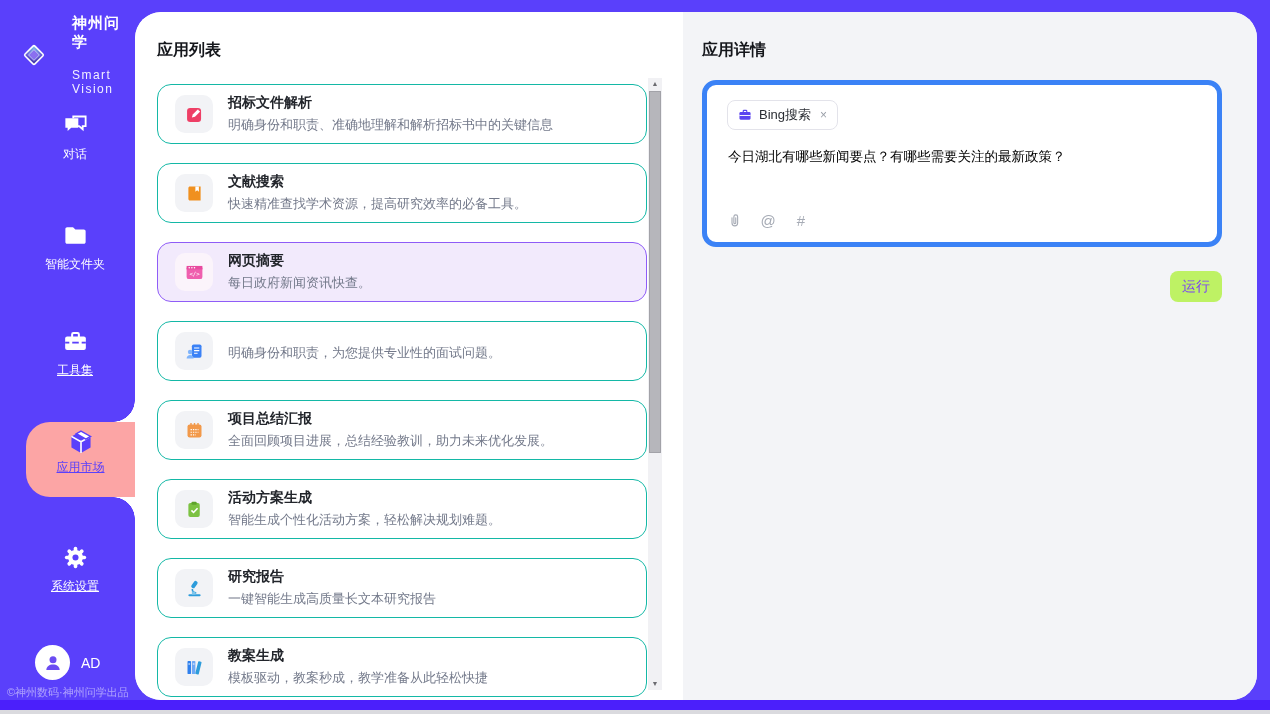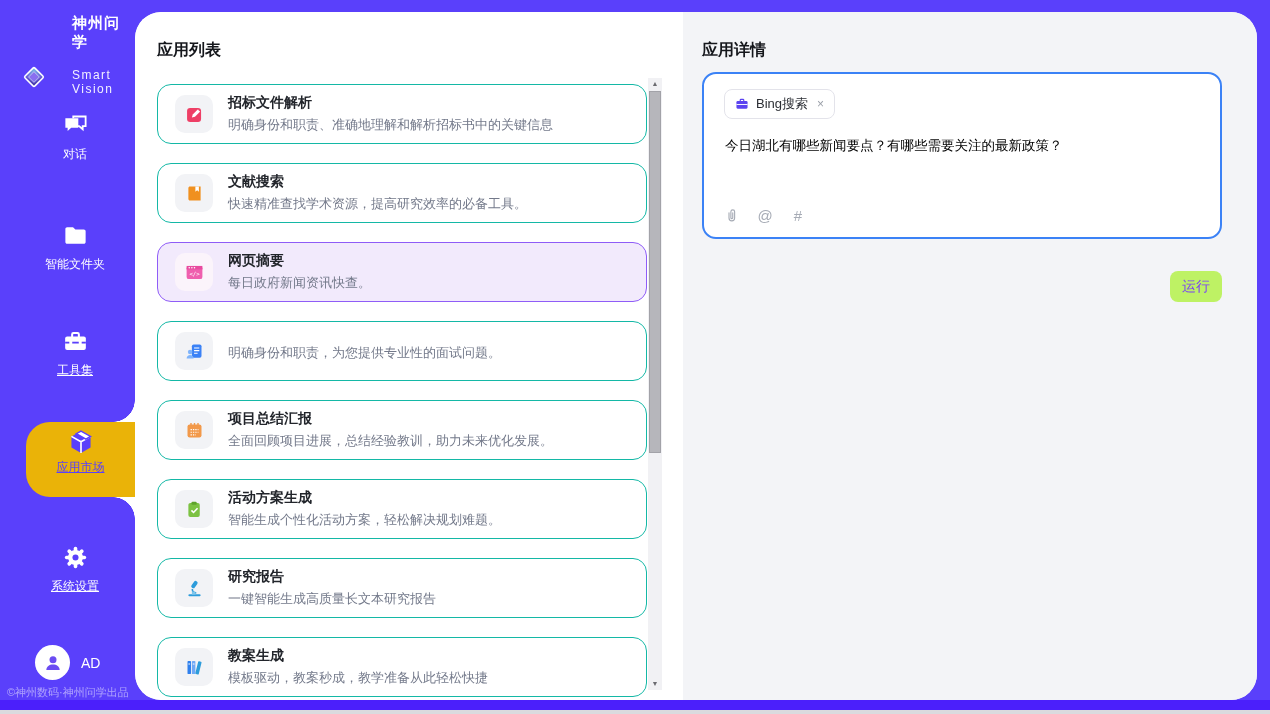--- a/index.html
+++ b/index.html
@@ -5,32 +5,32 @@
   * { margin:0; padding:0; box-sizing:border-box; }
   html,body { width:1270px; height:714px; font-family:"Liberation Sans","DejaVu Sans",sans-serif; }
   body { position:relative; background:#5a40fb; overflow:hidden; }
 
   
   .bottom-bar  { position:absolute; left:0; top:700px; width:1270px; height:10px; background:#4b1ffb; }
   .bottom-edge { position:absolute; left:0; top:710px; width:1270px; height:4px;  background:#dadade; }
 
   
   .sidebar { position:absolute; left:0; top:0; width:135px; height:700px; color:#fff; }
-  .logo { position:absolute; left:20px; top:14px; display:flex; align-items:flex-end; gap:24px; }
+  .logo { position:absolute; left:20px; top:14px; display:flex; align-items:center; gap:24px; }
   .logo svg { width:38px; height:38px; }
   .logo-name { font-size:15px; font-weight:bold; letter-spacing:1px; }
   .logo-tag  { font-size:12px; letter-spacing:1.5px; opacity:.92; margin-top:16px; }
 
   .nav-item { position:absolute; left:4px; width:135px; text-align:center; cursor:pointer;padding-left:7px; }
   .nav-item svg { width:27px; height:27px; display:block; margin:0 auto; }
   .nav-label { display:inline-block; margin-top:7px; font-size:12px; color:#fff; }
   .nav-label.u { text-decoration:underline; }
 
   .nav-active-bubble { position:absolute; left:26px; right:0; top:422px; height:75px;
-      background:#eab308; border-radius:24px 0 0 24px; }
+      background:#fca5a5; border-radius:24px 0 0 24px; }
   .nav-active-bubble .curve-top, .nav-active-bubble .curve-bottom {
       position:absolute; right:0; width:22px; height:22px; }
   .nav-active-bubble .curve-top    { top:-22px;    background:radial-gradient(circle at 0 0,    #5a40fb 21.5px, #fff 22px); }
   .nav-active-bubble .curve-bottom { bottom:-22px; background:radial-gradient(circle at 0 100%, #5a40fb 21.5px, #fff 22px); }
   .nav-active-inner { position:absolute; left:0; top:6px; width:100%; text-align:center; }
   .nav-active-inner svg { width:28px; height:28px; display:block; margin:0 auto; }
   .nav-active-inner .nav-label { color:#5a40fb; margin-top:3px; }
 
   .user-row { position:absolute; left:35px; top:645px; display:flex; align-items:center; gap:11px; cursor:pointer; }
   .avatar { width:35px; height:35px; border-radius:50%; background:#fff; display:flex; align-items:center; justify-content:center; }
@@ -62,22 +62,22 @@
   .sb-track { position:absolute; left:513px; top:66px; width:14px; height:612px; background:#f1f1f4; }
   .sb-arrow { position:absolute; left:0; width:14px; height:12px; font-size:7px; color:#6b6b70;
       text-align:center; line-height:12px; cursor:pointer; }
   .sb-arrow.up { top:0; } .sb-arrow.down { bottom:0; }
   .sb-thumb { position:absolute; left:1px; top:13px; width:12px; height:362px; background:#b6b6bb;
       border:1px solid #a2a2a8; cursor:grab; }
 
   
   .detail-panel { position:absolute; left:548px; top:0; width:574px; height:688px; background:#f3f4f7; }
   .detail-title { position:absolute; left:19px; top:28px; font-size:16px; font-weight:bold; color:#15171c; }
-  .prompt-card { position:absolute; left:19px; top:60px; width:520px; height:167px; background:#fff;
-      border:2px solid #3b82f6; border-radius:14px; }
+  .prompt-card { position:absolute; left:19px; top:68px; width:520px; height:167px; background:#fff;
+      border:5px solid #3b82f6; border-radius:14px; }
   .tool-tag { position:absolute; left:20px; top:15px; height:30px; display:inline-flex; align-items:center;
       gap:7px; padding:0 10px; border:1px solid #e3e3ea; border-radius:8px; background:#fff; cursor:default; }
   .tool-tag svg { width:14px; height:14px; }
   .tool-tag-label { font-size:13px; color:#2a2d33; }
   .tool-tag-close { font-size:12px; color:#9a9fa8; cursor:pointer; margin-left:2px; }
   .prompt-text { position:absolute; left:21px; top:63px; font-size:13.5px; color:#000000; width:470px; }
   .composer-icons { position:absolute; left:20px; bottom:13px; display:flex; align-items:center; gap:17px;
       color:#a6abb5; font-size:15px; }
   .composer-icons .ci { cursor:pointer; width:16px; text-align:center; }
   .composer-icons svg { width:15px; height:15px; display:block; }

